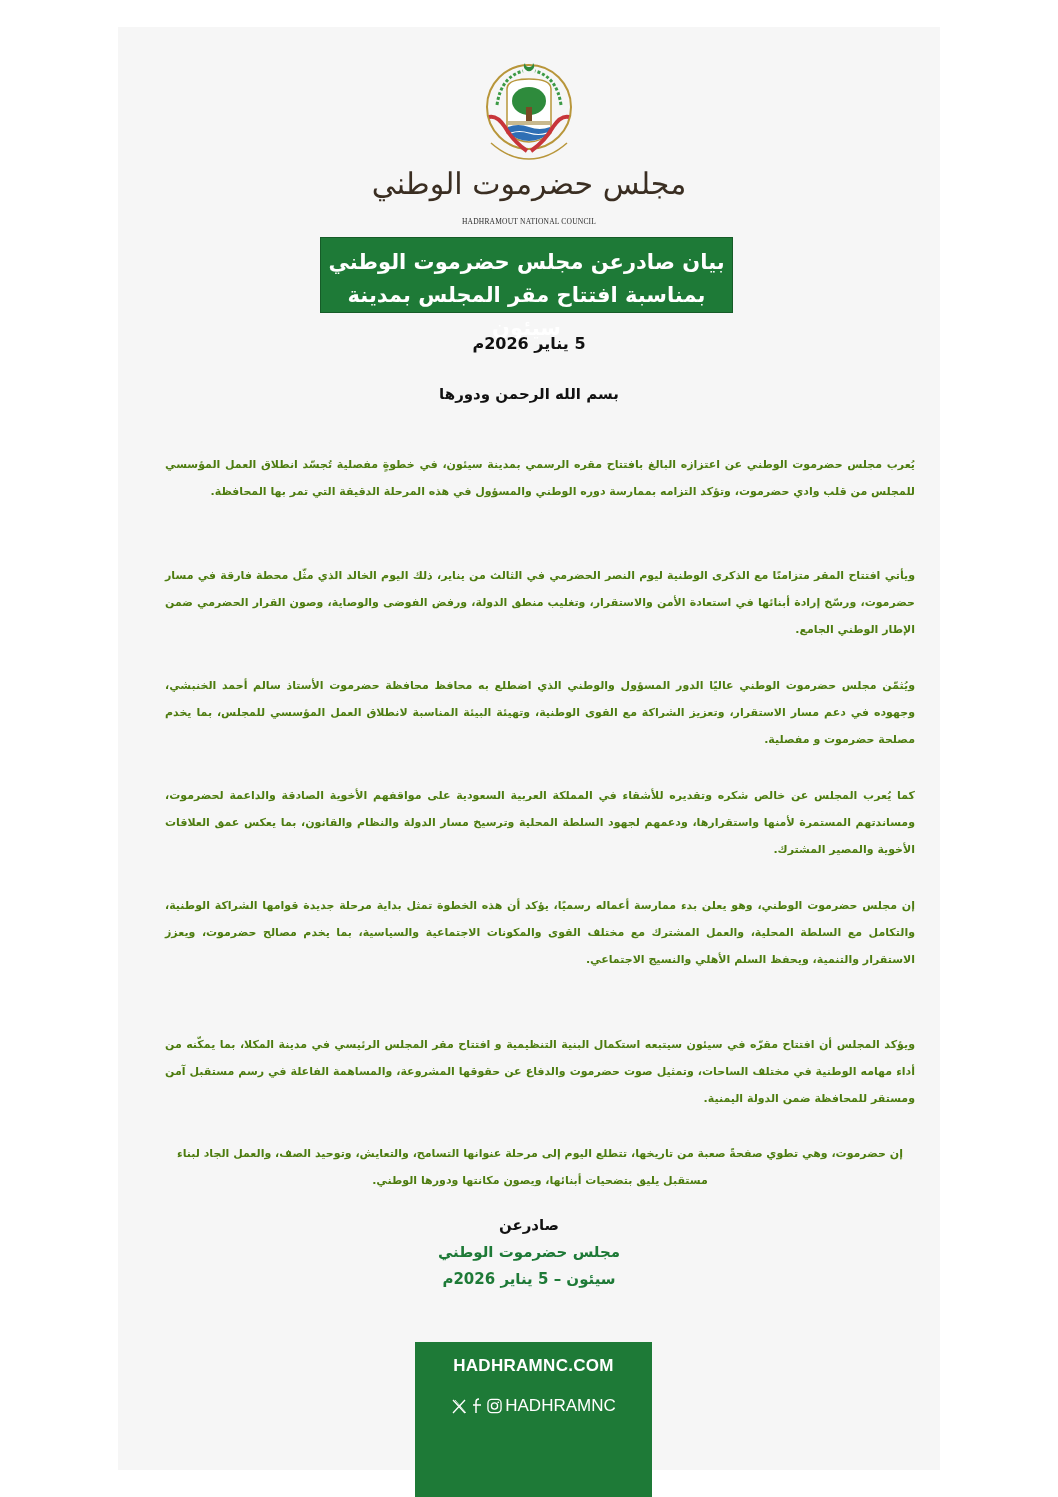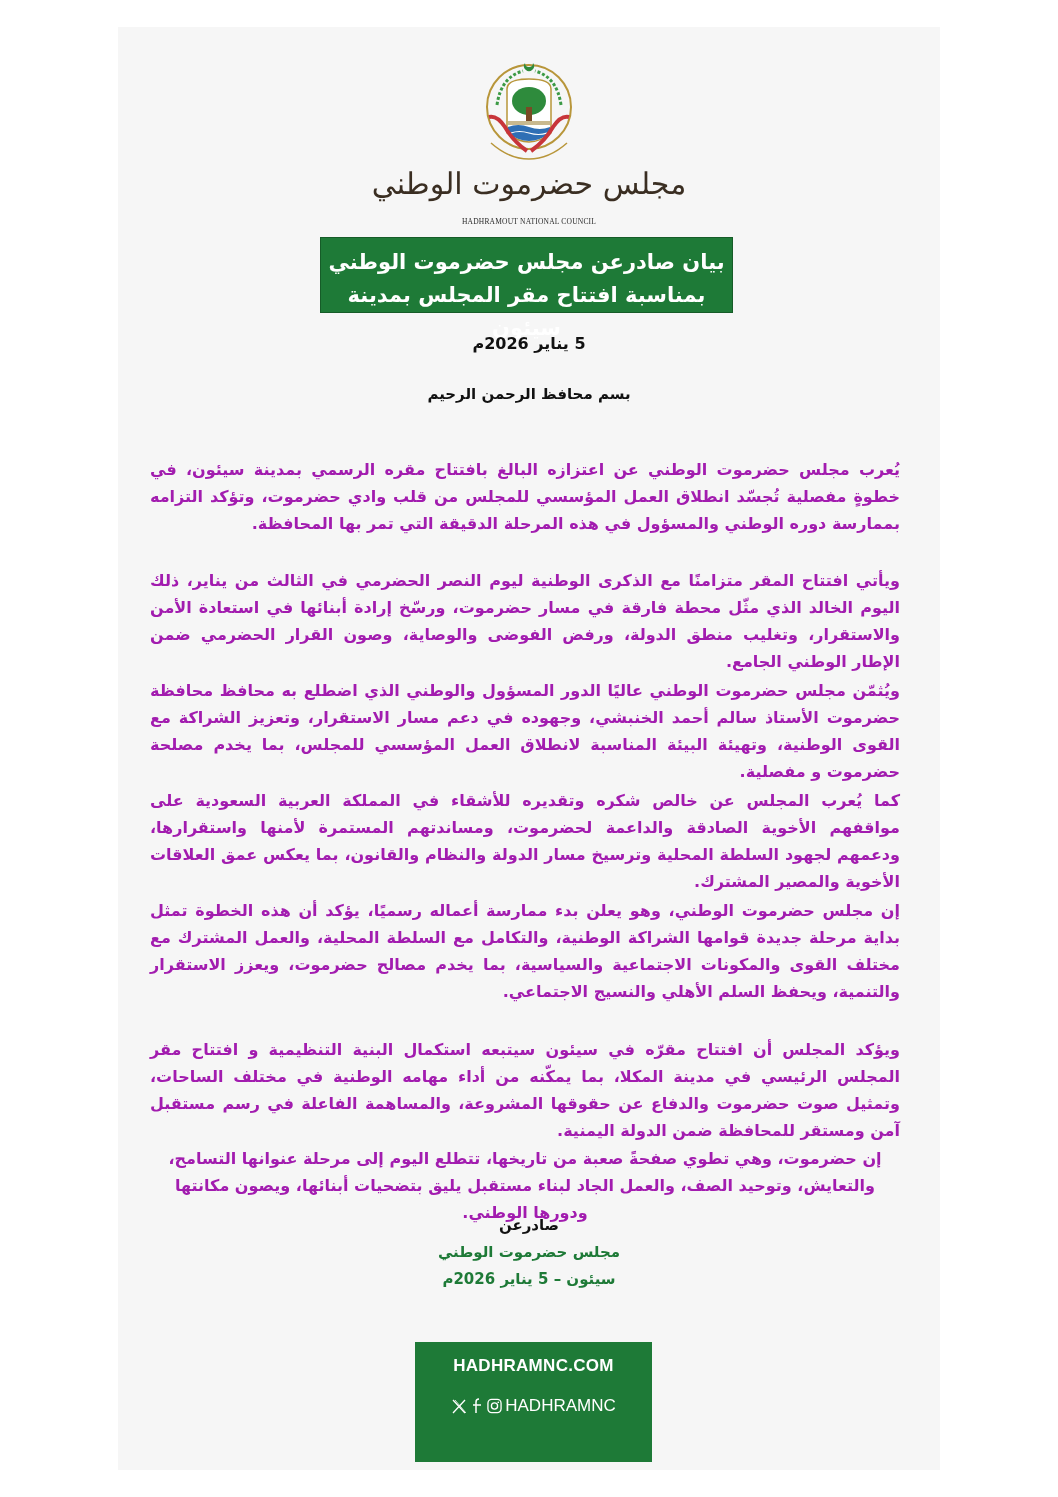--- a/index.html
+++ b/index.html
@@ -32,33 +32,33 @@
   }
   .date {
     position: absolute; left: 0; right: 0; top: 334px; text-align: center; direction: rtl;
     font-weight: bold; font-size: 16px; color: #111;
   }
   .basmala {
     position: absolute; left: 0; right: 0; top: 385px; text-align: center; direction: rtl;
     font-weight: bold; font-size: 15px; color: #111;
   }
   .body-text {
-    position: absolute; left: 150px; width: 750px; direction: rtl; text-align: justify;
-    text-align-last: right; font-weight: bold; font-size: 16px; line-height: 27px; color: #a21caf;
+    position: absolute; left: 165px; width: 750px; direction: rtl; text-align: justify;
+    text-align-last: right; font-weight: bold; font-size: 11px; line-height: 27px; color: #4d7c0f;
   }
   .p1 { top: 440px; } .p2 { top: 551px; } .p3 { top: 661px; } .p4 { top: 771px; }
   .p5 { top: 881px; } .p6 { top: 1020px; } .p7 { top: 1129px; text-align: center; text-align-last: center; }
   .sign {
     position: absolute; left: 0; right: 0; top: 1212px; text-align: center; direction: rtl;
     font-weight: bold; font-size: 15px; line-height: 27px;
   }
   .sign .issued { color: #111; }
   .sign .green { color: #1e7a37; }
   .footer-box {
-    position: absolute; left: 415px; top: 1342px; width: 237px; height: 120px;
+    position: absolute; left: 415px; top: 1342px; width: 237px; height: 156px;
     background: #1e7a37; color: #ffffff; text-align: center;
   }
   .footer-url {
     margin-top: 14px; font-family: "Liberation Sans", sans-serif; font-weight: bold; font-size: 17px;
     letter-spacing: 0.3px;
   }
   .footer-social {
     margin-top: 20px; display: flex; justify-content: center; align-items: center; gap: 3px;
     font-family: "Liberation Sans", sans-serif; font-weight: normal; font-size: 17px;
   }
@@ -89,21 +89,21 @@
   <span class="logo-calligraphy">مجلس حضرموت الوطني</span>
   <span class="logo-english">HADHRAMOUT NATIONAL COUNCIL</span>
 </div>
 
 <div class="title-box">
   <div>بيان صادرعن مجلس حضرموت الوطني</div>
   <div>بمناسبة افتتاح مقر المجلس بمدينة سيئون</div>
 </div>
 
 <div class="date">5 يناير 2026م</div>
-<div class="basmala">بسم محافظ الرحمن الرحيم</div>
+<div class="basmala">بسم الله الرحمن ودورها</div>
 
 <p class="body-text p1">يُعرب مجلس حضرموت الوطني عن اعتزازه البالغ بافتتاح مقره الرسمي بمدينة سيئون، في خطوةٍ مفصلية تُجسّد انطلاق العمل المؤسسي للمجلس من قلب وادي حضرموت، وتؤكد التزامه بممارسة دوره الوطني والمسؤول في هذه المرحلة الدقيقة التي تمر بها المحافظة.</p>
 <p class="body-text p2">ويأتي افتتاح المقر متزامنًا مع الذكرى الوطنية ليوم النصر الحضرمي في الثالث من يناير، ذلك اليوم الخالد الذي مثّل محطة فارقة في مسار حضرموت، ورسّخ إرادة أبنائها في استعادة الأمن والاستقرار، وتغليب منطق الدولة، ورفض الفوضى والوصاية، وصون القرار الحضرمي ضمن الإطار الوطني الجامع.</p>
 <p class="body-text p3">ويُثمّن مجلس حضرموت الوطني عاليًا الدور المسؤول والوطني الذي اضطلع به محافظ محافظة حضرموت الأستاذ سالم أحمد الخنبشي، وجهوده في دعم مسار الاستقرار، وتعزيز الشراكة مع القوى الوطنية، وتهيئة البيئة المناسبة لانطلاق العمل المؤسسي للمجلس، بما يخدم مصلحة حضرموت و مفصلية.</p>
 <p class="body-text p4">كما يُعرب المجلس عن خالص شكره وتقديره للأشقاء في المملكة العربية السعودية على مواقفهم الأخوية الصادقة والداعمة لحضرموت، ومساندتهم المستمرة لأمنها واستقرارها، ودعمهم لجهود السلطة المحلية وترسيخ مسار الدولة والنظام والقانون، بما يعكس عمق العلاقات الأخوية والمصير المشترك.</p>
 <p class="body-text p5">إن مجلس حضرموت الوطني، وهو يعلن بدء ممارسة أعماله رسميًا، يؤكد أن هذه الخطوة تمثل بداية مرحلة جديدة قوامها الشراكة الوطنية، والتكامل مع السلطة المحلية، والعمل المشترك مع مختلف القوى والمكونات الاجتماعية والسياسية، بما يخدم مصالح حضرموت، ويعزز الاستقرار والتنمية، ويحفظ السلم الأهلي والنسيج الاجتماعي.</p>
 <p class="body-text p6">ويؤكد المجلس أن افتتاح مقرّه في سيئون سيتبعه استكمال البنية التنظيمية و افتتاح مقر المجلس الرئيسي في مدينة المكلا، بما يمكّنه من أداء مهامه الوطنية في مختلف الساحات، وتمثيل صوت حضرموت والدفاع عن حقوقها المشروعة، والمساهمة الفاعلة في رسم مستقبل آمن ومستقر للمحافظة ضمن الدولة اليمنية.</p>
 <p class="body-text p7">إن حضرموت، وهي تطوي صفحةً صعبة من تاريخها، تتطلع اليوم إلى مرحلة عنوانها التسامح، والتعايش، وتوحيد الصف، والعمل الجاد لبناء مستقبل يليق بتضحيات أبنائها، ويصون مكانتها ودورها الوطني.</p>
 
 <div class="sign">

